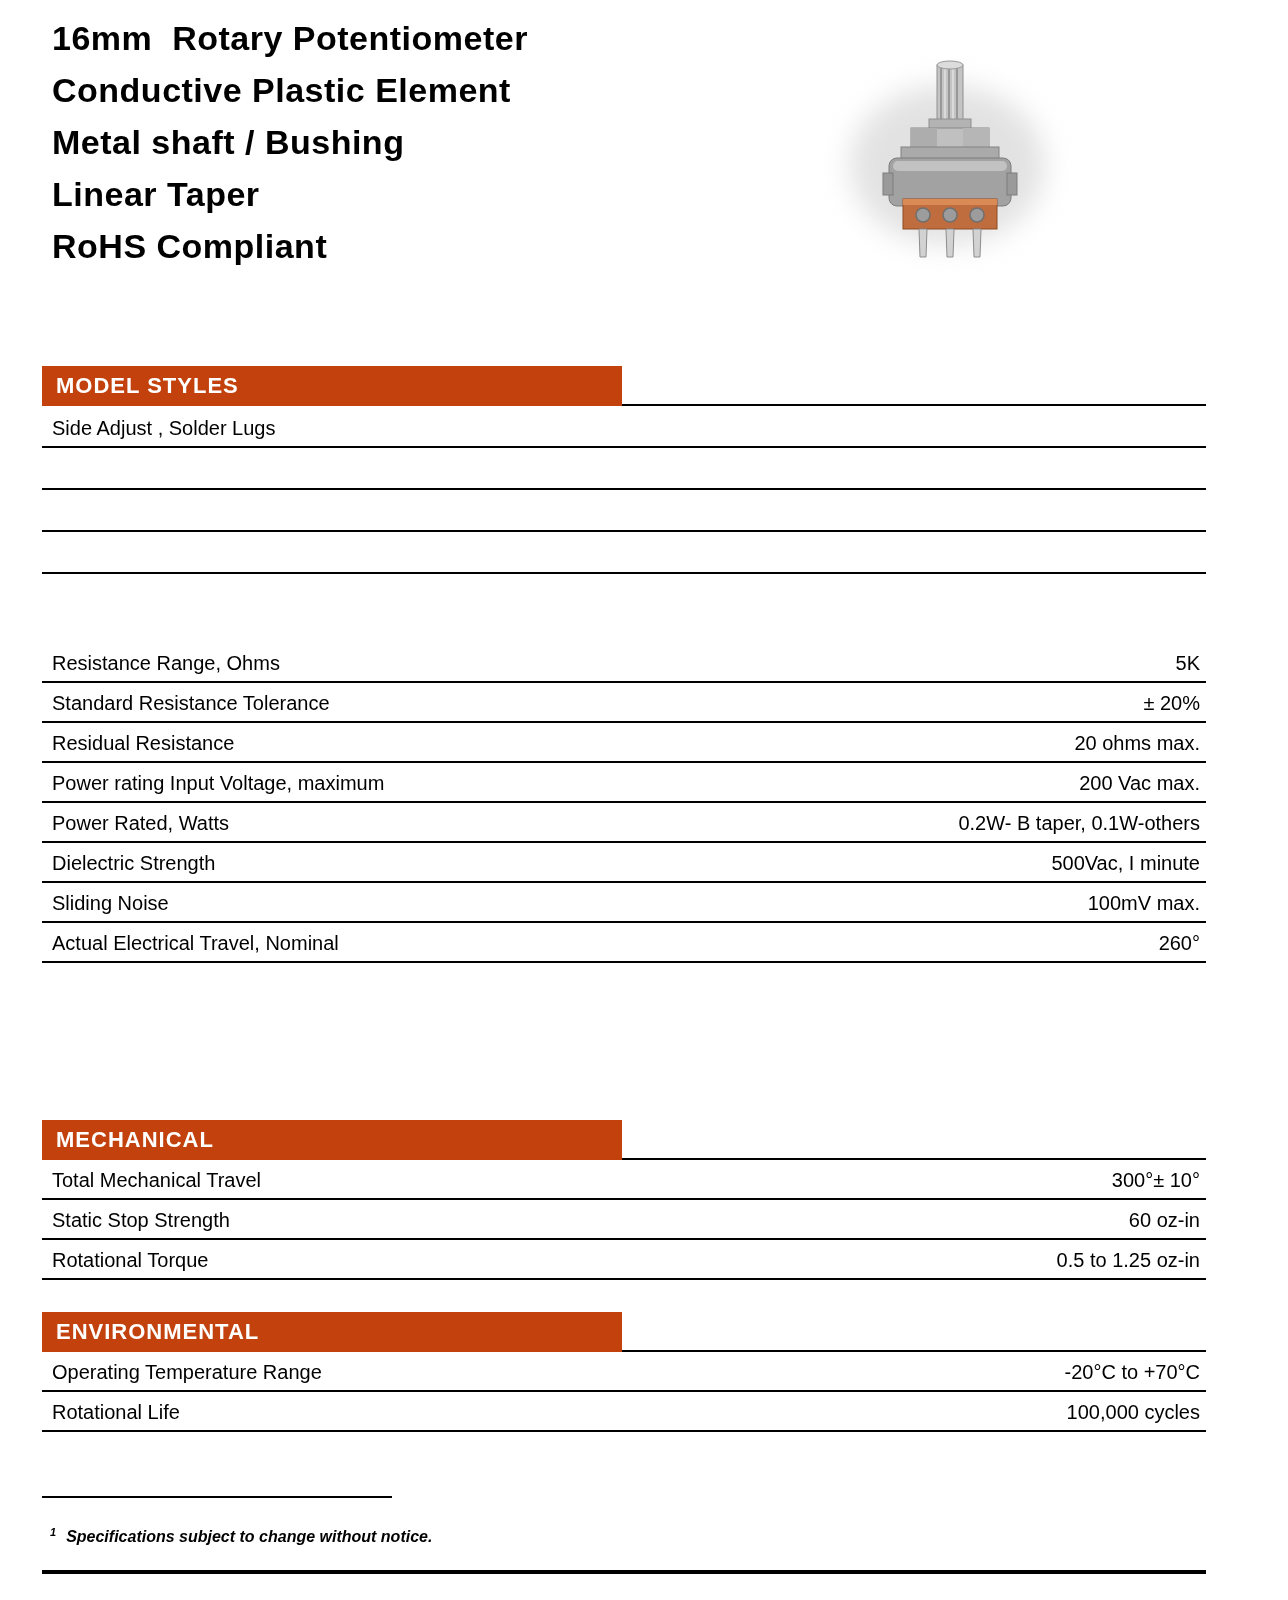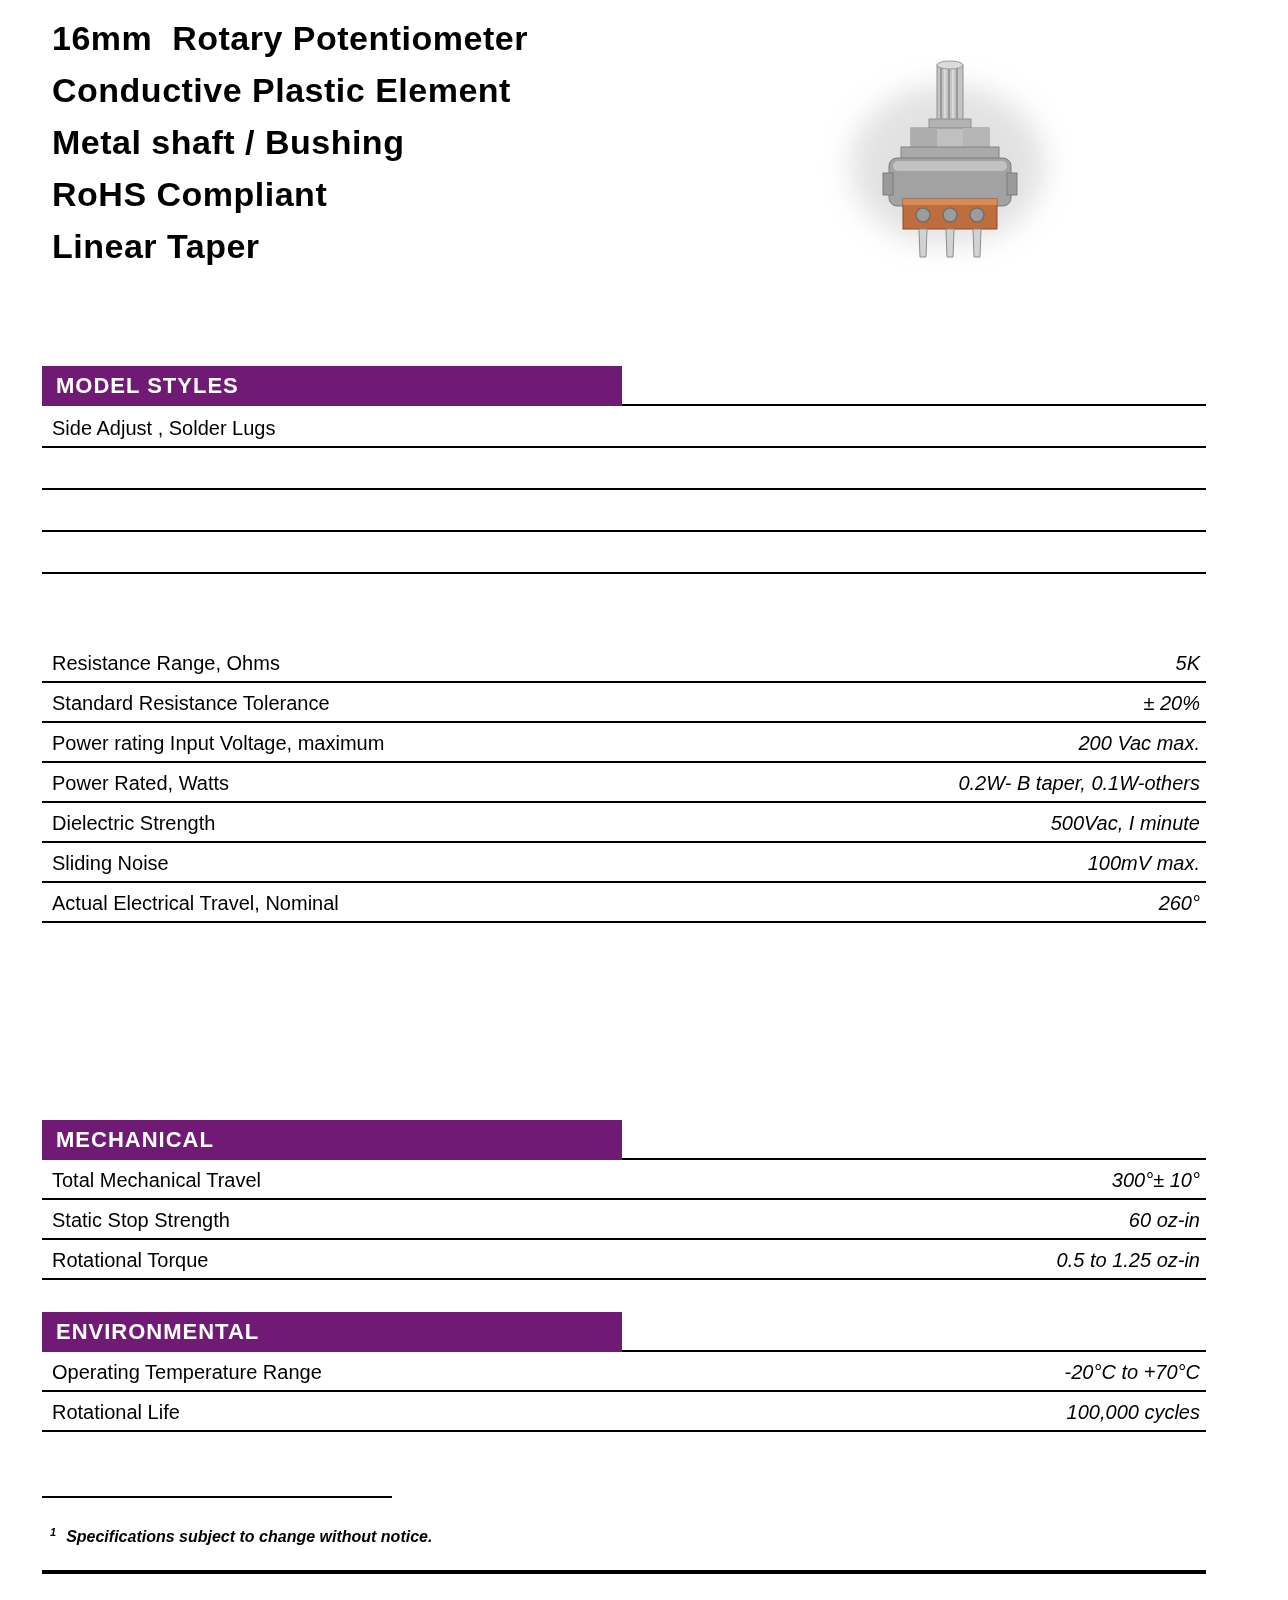--- a/index.html
+++ b/index.html
@@ -55,41 +55,41 @@
     left: 42px;
     width: 1164px;
   }
   .sec-head {
     height: 40px;
     border-bottom: 2px solid #000;
   }
   .sec-bar {
     width: 580px;
     height: 40px;
-    background: #701a75;
+    background: #c2410c;
     color: #ffffff;
     display: flex;
     align-items: center;
     padding-left: 14px;
     font-size: 22px;
     font-weight: 700;
     letter-spacing: 1px;
   }
   .row {
     display: flex;
     justify-content: space-between;
     align-items: flex-end;
     height: 40px;
     border-bottom: 2px solid #000;
     padding: 0 6px 6px 10px;
     font-size: 20px;
   }
   .rows-tall .row { height: 42px; }
   .lbl { text-align: right; white-space: pre; }
-  .val { text-align: center; white-space: pre; font-style: italic; }
+  .val { text-align: center; white-space: pre; }
 
   
   .footnote-rule {
     position: absolute;
     left: 42px;
     top: 1496px;
     width: 350px;
     height: 2px;
     background: #000;
   }
@@ -118,22 +118,22 @@
 </style>
 </head>
 <body>
 
 <div class="page">
 
   <div class="title-block">
     <div class="title-line">16mm  Rotary Potentiometer</div>
     <div class="title-line">Conductive Plastic Element</div>
     <div class="title-line">Metal shaft / Bushing</div>
+    <div class="title-line">Linear Taper</div>
     <div class="title-line">RoHS Compliant</div>
-    <div class="title-line">Linear Taper</div>
   </div>
 
   <div class="photo-wrap">
     <div class="photo-bg"></div>
     <svg class="photo-svg" width="210" height="215" viewBox="0 0 210 215">
 
       <rect x="92" y="10" width="26" height="56" fill="#c4c4c4" stroke="#8f8f8f" stroke-width="1"></rect>
       <line x1="96" y1="10" x2="96" y2="66" stroke="#8a8a8a" stroke-width="1.5"></line>
       <line x1="100" y1="10" x2="100" y2="66" stroke="#e2e2e2" stroke-width="1.5"></line>
       <line x1="104" y1="10" x2="104" y2="66" stroke="#8a8a8a" stroke-width="1.5"></line>
@@ -192,20 +192,24 @@
   <section class="sec" style="top:643px">
     <div class="row">
       <span class="lbl">Resistance Range, Ohms</span>
       <span class="val">5K</span>
     </div>
     <div class="row">
       <span class="lbl">Standard Resistance Tolerance</span>
       <span class="val">± 20%</span>
     </div>
     <div class="row">
+      <span class="lbl">Residual Resistance</span>
+      <span class="val">20 ohms max.</span>
+    </div>
+    <div class="row">
       <span class="lbl">Power rating Input Voltage, maximum</span>
       <span class="val">200 Vac max.</span>
     </div>
     <div class="row">
       <span class="lbl">Power Rated, Watts</span>
       <span class="val">0.2W- B taper, 0.1W-others</span>
     </div>
     <div class="row">
       <span class="lbl">Dielectric Strength</span>
       <span class="val">500Vac, I minute</span>

